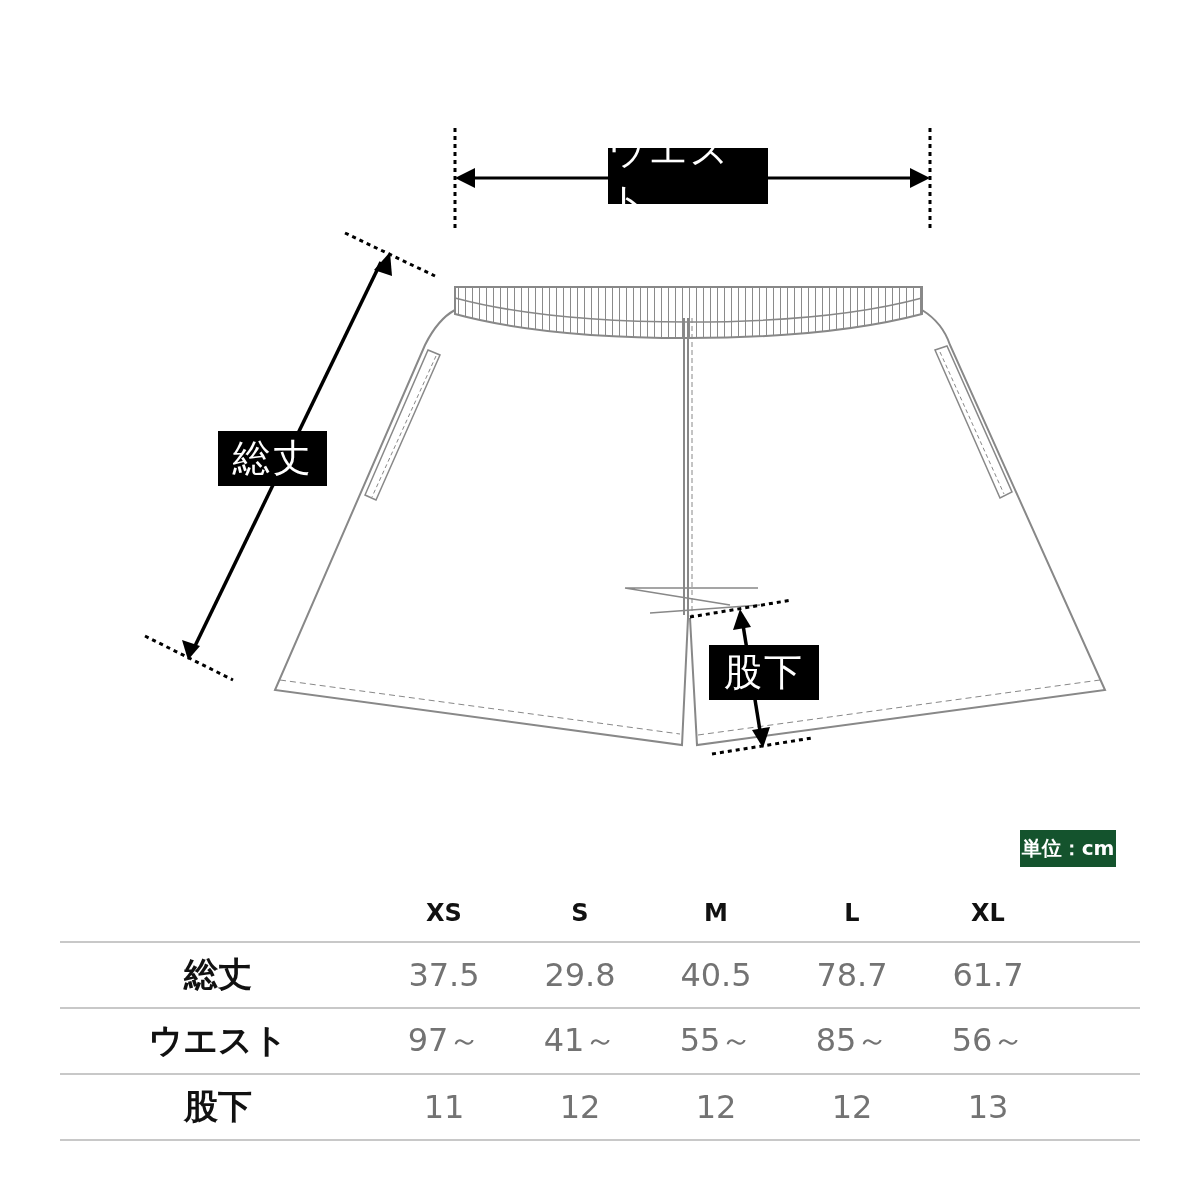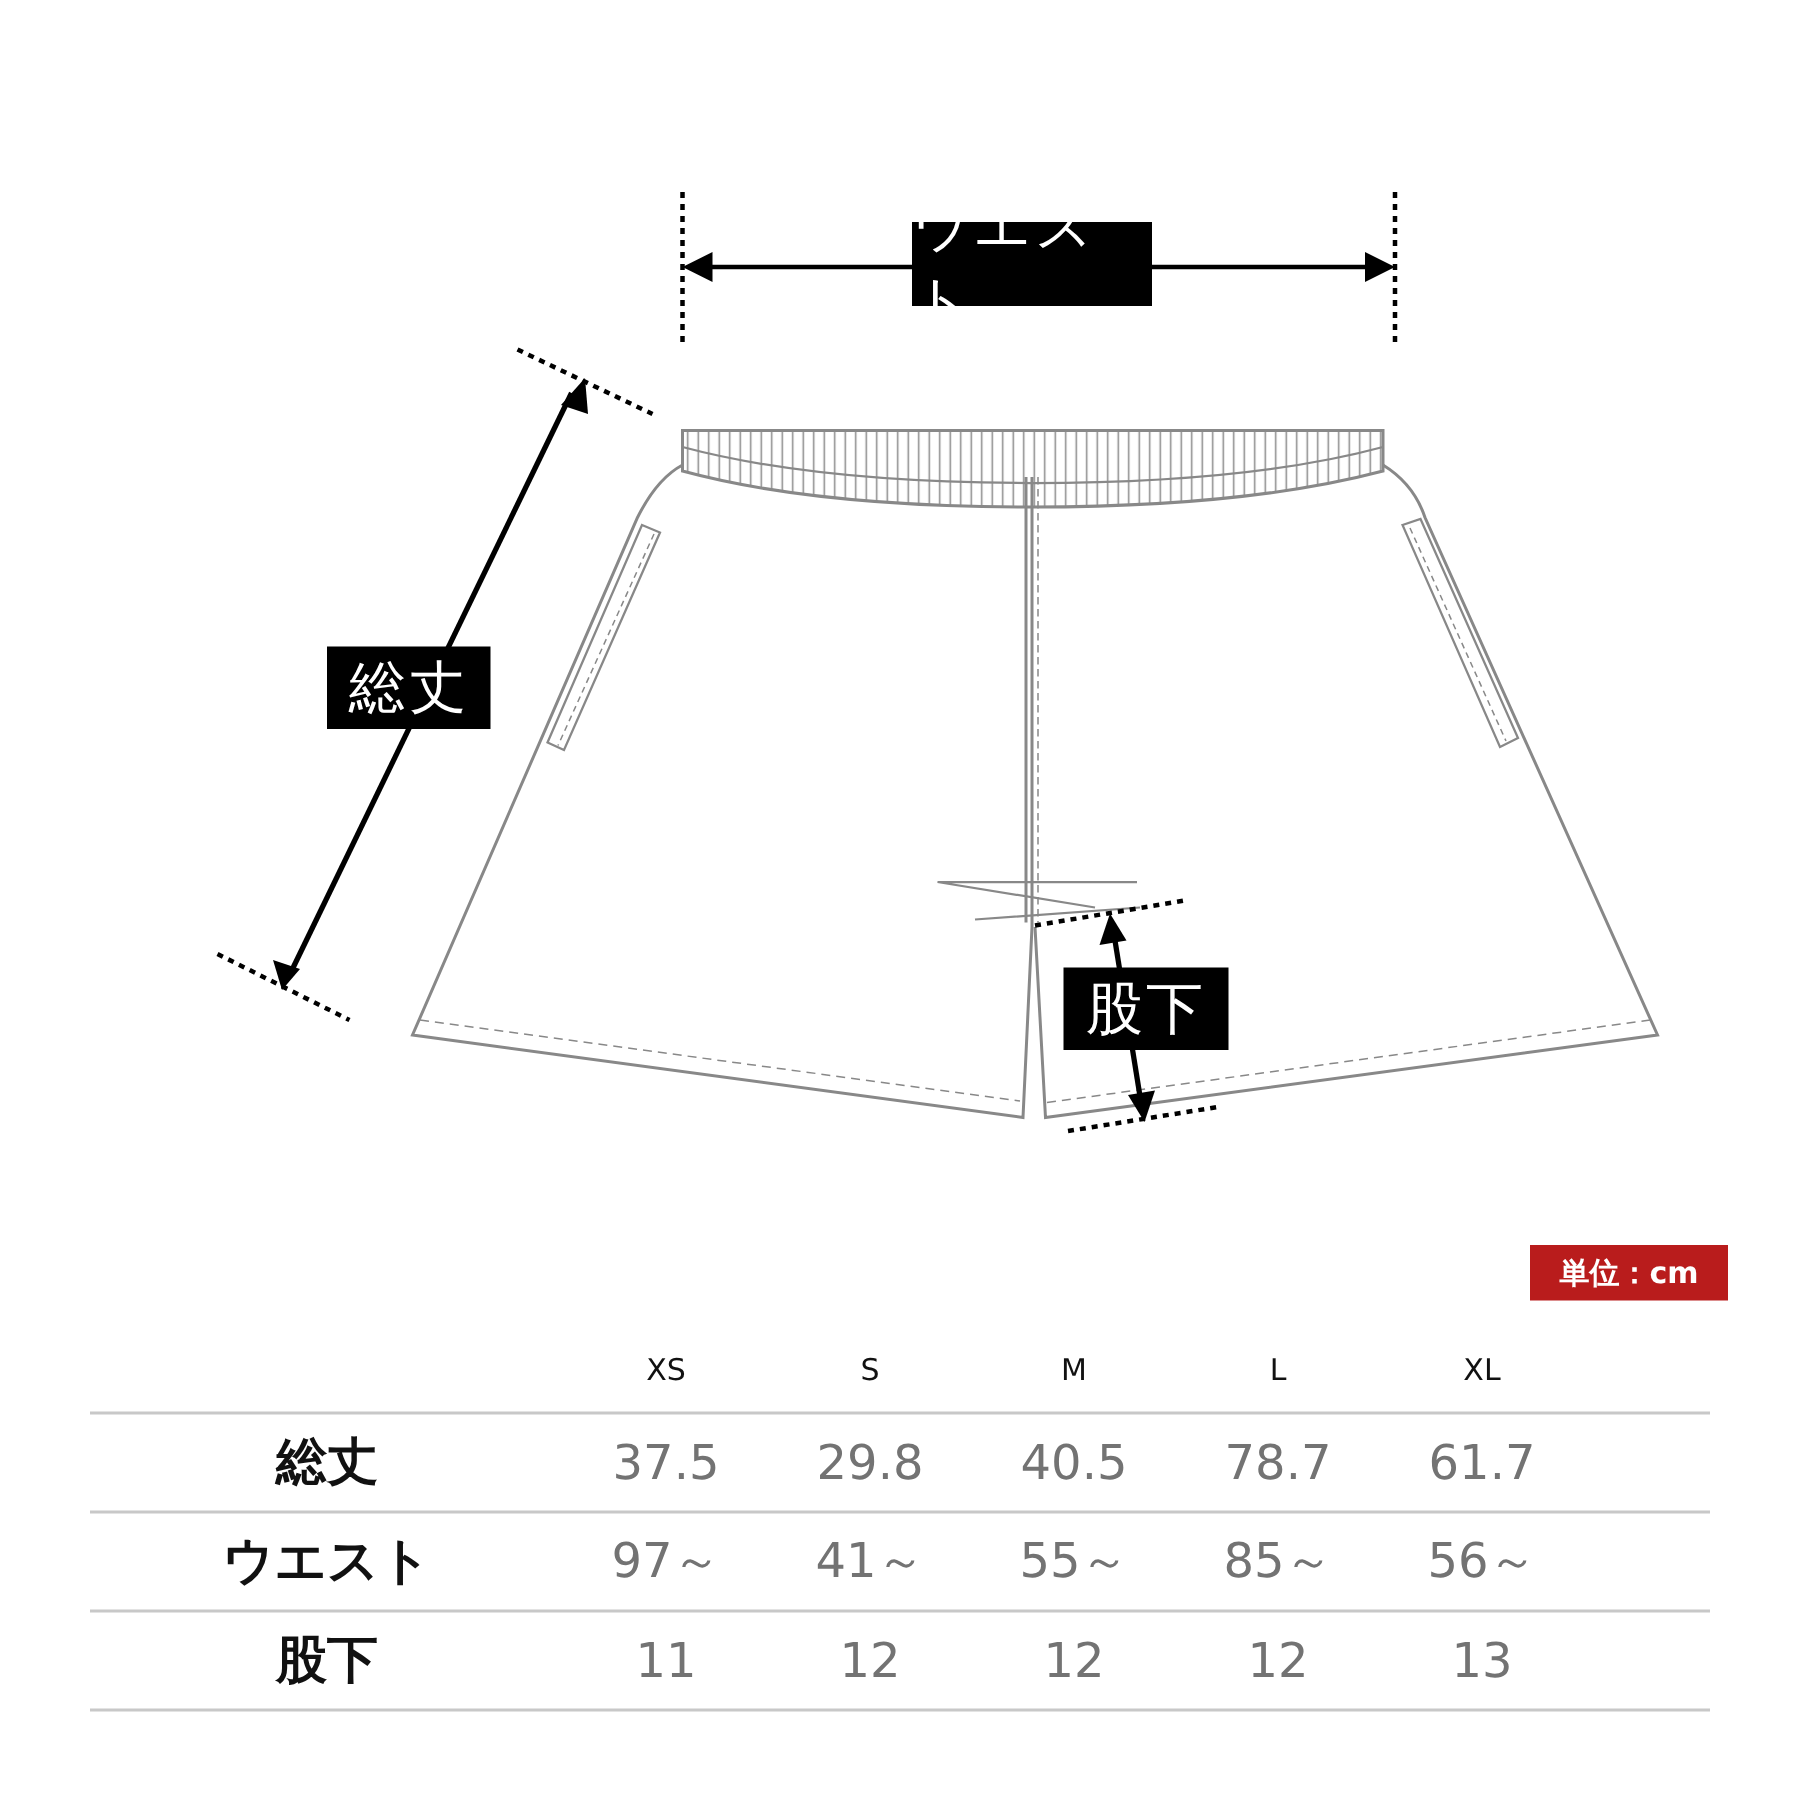--- a/index.html
+++ b/index.html
@@ -1,26 +1,26 @@
 <!DOCTYPE html>
 <html><head>
   <meta charset="utf-8">
   <style>
     html, body { margin: 0; padding: 0; background: #ffffff; }
     body { width: 1200px; height: 1200px; position: relative; overflow: hidden;
            font-family: "DejaVu Sans", "Liberation Sans", sans-serif; color: #111; }
     #diagram { position: absolute; left: 0; top: 0; width: 1200px; height: 800px; }
     .label-box { position: absolute; background: #000; color: #fff; display: flex;
                  align-items: center; justify-content: center; font-size: 38px; letter-spacing: 2px; }
-    #unit-badge { position: absolute; left: 1020px; top: 830px; width: 132px; height: 37px;
-                  background: #b91c1c; color: #fff; font-size: 20px; font-weight: bold;
+    #unit-badge { position: absolute; left: 1020px; top: 830px; width: 96px; height: 37px;
+                  background: #14532d; color: #fff; font-size: 20px; font-weight: bold;
                   display: flex; align-items: center; justify-content: center; }
     #size-table { position: absolute; left: 60px; top: 885px; width: 1080px; border-collapse: collapse; }
     #size-table th, #size-table td { text-align: center; padding: 0; }
-    #size-table thead th { height: 56px; font-size: 20px; font-weight: normal; }
+    #size-table thead th { height: 56px; font-size: 24px; font-weight: bold; }
     #size-table tbody td { height: 64px; font-size: 32px; font-weight: normal; color: #737373;
                            border-top: 2px solid #c8c8c8; }
     #size-table tbody tr:last-child td { border-bottom: 2px solid #c8c8c8; }
     #size-table tbody td.row-label { font-weight: bold; font-size: 34px; color: #111; }
     #size-table col.c-label { width: 316px; }
     #size-table col.c-size { width: 136px; }
   </style>
 </head>
 <body>
 

